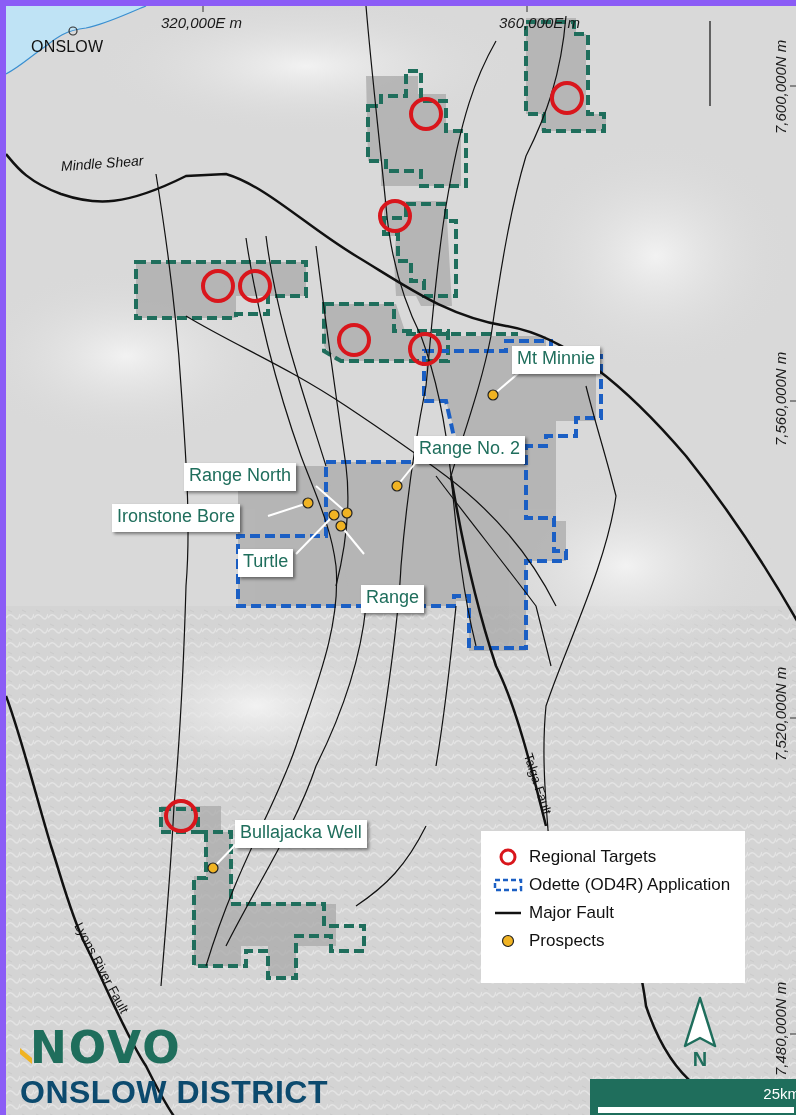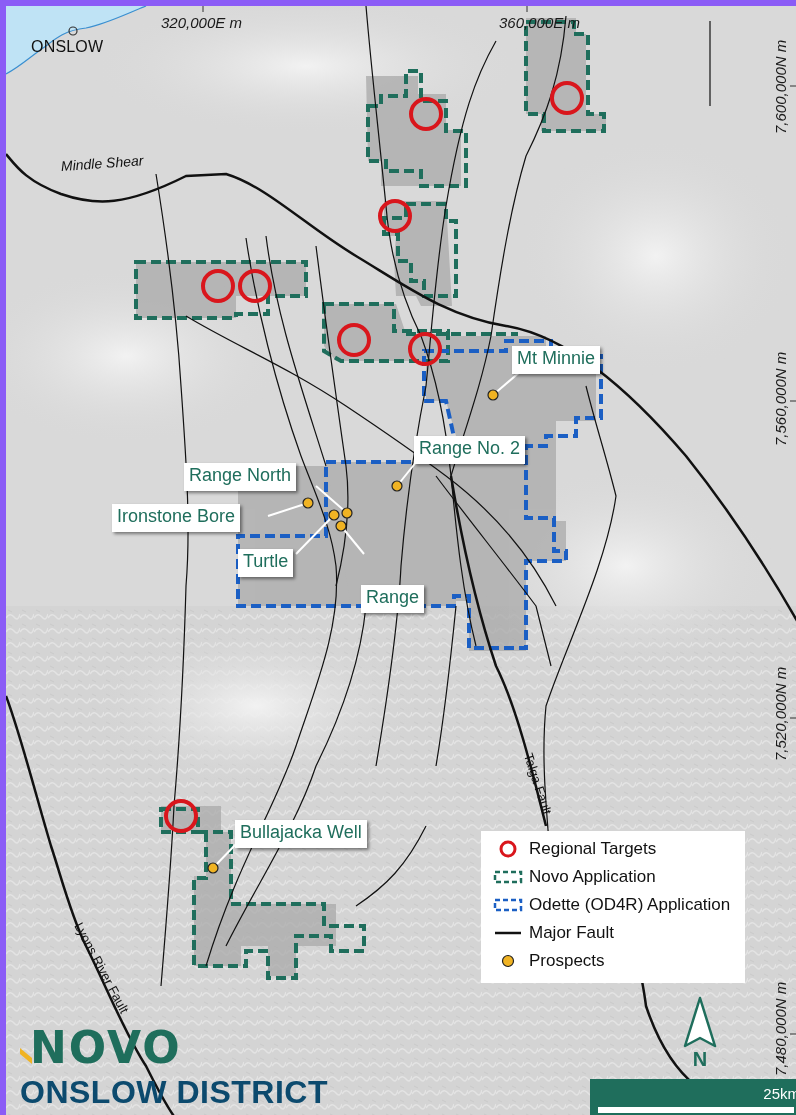--- a/index.html
+++ b/index.html
@@ -4,21 +4,21 @@
 <style>
   html,body{margin:0;padding:0;}
   body{width:796px;height:1115px;overflow:hidden;background:#fff;font-family:"Liberation Sans",sans-serif;}
   #map{position:relative;width:794px;height:1113px;border:6px solid #8b5cf6;overflow:hidden;background:#d8d8d8;}
   svg.base{position:absolute;left:0;top:0;}
   .coord{position:absolute;font-style:italic;font-size:15px;color:#1a1a1a;white-space:nowrap;}
   .coord.v{transform:rotate(-90deg);transform-origin:left top;}
   .town{position:absolute;font-size:16px;color:#111;letter-spacing:0.2px;}
   .fault-label{position:absolute;font-size:13px;color:#111;white-space:nowrap;transform-origin:left center;}
   .callout{position:absolute;background:#fff;color:#1f6e5c;font-size:18px;padding:1px 5px 5px 5px;box-shadow:2px 2px 3px rgba(0,0,0,0.45);white-space:nowrap;line-height:22px;}
-  .legend{position:absolute;left:475px;top:825px;width:264px;height:152px;background:#fff;padding:4px 0 0 0;box-sizing:border-box;}
+  .legend{position:absolute;left:475px;top:825px;width:264px;height:152px;background:#fff;padding:12px 0 0 0;box-sizing:border-box;}
   .legend .row{display:flex;align-items:center;height:28px;padding-left:10px;font-size:17px;color:#111;}
   .legend .sym{width:34px;height:20px;display:flex;align-items:center;justify-content:center;margin-right:4px;}
   .brand{position:absolute;left:14px;top:1020px;}
   .brand .logo{font-family:"DejaVu Sans",sans-serif;font-weight:bold;font-size:44px;color:#1f6e5c;letter-spacing:2px;line-height:44px;display:flex;align-items:center;}
   .brand .district{font-weight:bold;font-size:32px;color:#0c4a6e;line-height:36px;letter-spacing:0.5px;margin-top:4px;}
   .scalebar{position:absolute;left:584px;top:1073px;width:210px;height:40px;background:#1f6e5c;}
   .scalebar .lbl{position:absolute;left:0;right:0;top:6px;text-align:right;color:#fff;font-size:15px;}
   .scalebar .bar{position:absolute;left:8px;right:6px;top:28px;height:6px;background:#fff;}
   .north{position:absolute;left:676px;top:990px;width:36px;height:80px;}
   .north .n{position:absolute;left:0;right:0;top:52px;text-align:center;color:#1f6e5c;font-weight:bold;font-size:20px;}
@@ -172,28 +172,20 @@
       <span class="sym">
         <svg width="20" height="20">
             <circle cx="10" cy="10" r="7" fill="none" stroke="#d9161c" stroke-width="3"></circle>
           </svg>
       </span>
       <span>Regional Targets</span>
     </div>
     <div class="row">
       <span class="sym">
         <svg width="30" height="16">
-            <rect x="2" y="3" width="26" height="10" fill="none" stroke="#1f6e5c" stroke-width="2.5" stroke-dasharray="5 3"></rect>
-          </svg>
-      </span>
-      <span>Novo Application</span>
-    </div>
-    <div class="row">
-      <span class="sym">
-        <svg width="30" height="16">
             <rect x="2" y="3" width="26" height="10" fill="none" stroke="#1b5fc4" stroke-width="2.5" stroke-dasharray="5 3"></rect>
           </svg>
       </span>
       <span>Odette (OD4R) Application</span>
     </div>
     <div class="row">
       <span class="sym">
         <svg width="30" height="10">
             <line x1="2" y1="5" x2="28" y2="5" stroke="#111" stroke-width="2.5"></line>
           </svg>

